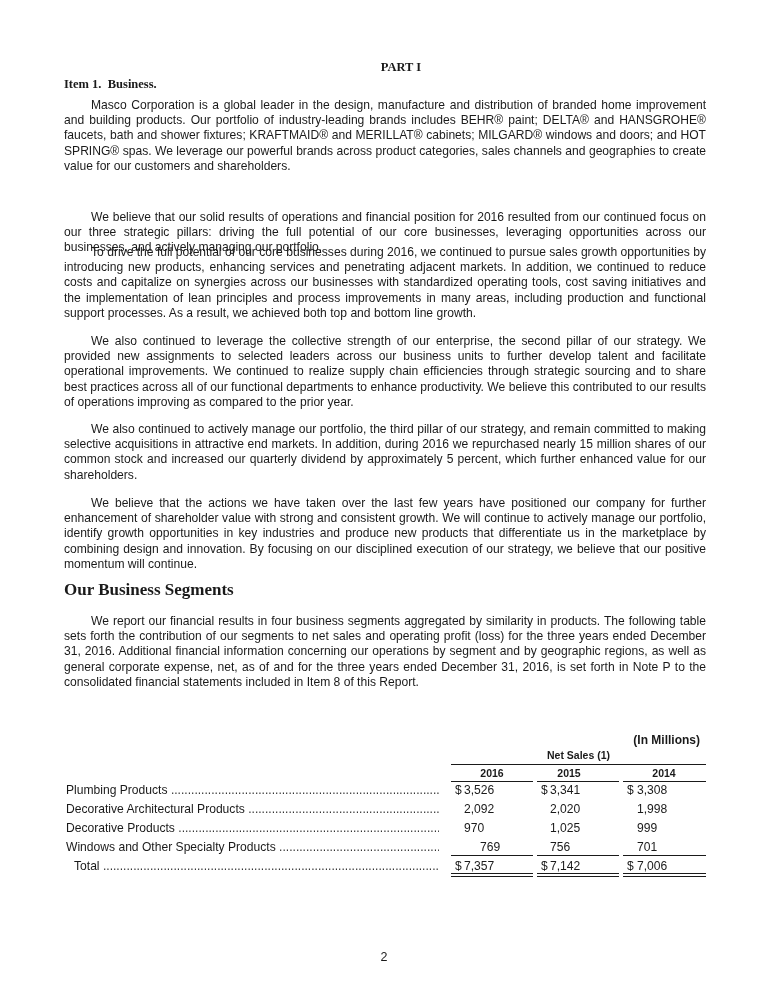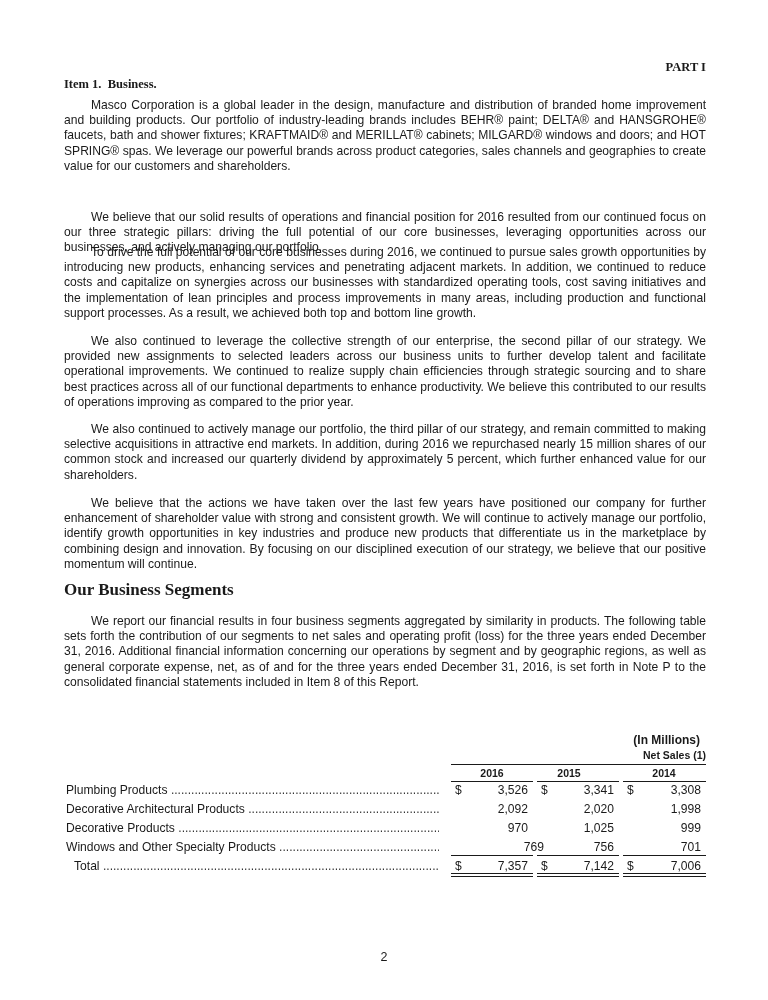--- a/index.html
+++ b/index.html
@@ -1,31 +1,31 @@
 <!DOCTYPE html>
 <html><head>
 <meta charset="utf-8">
 <style>
   html, body { margin: 0; padding: 0; background: #ffffff; }
   body { width: 768px; height: 1000px; position: relative; overflow: hidden; color: #1a1a1a; }
   .page { position: absolute; left: 64px; top: 0; width: 642px; }
   .sans { font-family: "Liberation Sans", sans-serif; font-size: 12.1px; line-height: 15.2px; }
-  .part { position: absolute; left: 0; width: 642px; top: 60px; text-align: right; font-family: "Liberation Serif", serif; font-weight: bold; font-size: 12.5px; }
+  .part { position: absolute; left: 16px; width: 642px; top: 60px; text-align: center; font-family: "Liberation Serif", serif; font-weight: bold; font-size: 12.5px; }
   .item { position: absolute; left: 0; top: 77px; font-family: "Liberation Serif", serif; font-weight: bold; font-size: 12.5px; white-space: pre; }
   .para { position: absolute; left: 0; width: 642px; text-align: justify; text-indent: 27px; margin: 0; }
   .heading2 { position: absolute; left: 0; top: 580px; font-family: Liberation Serif, serif; font-weight: bold; font-size: 17px; }
   .tbl-units { position: absolute; left: 560px; width: 140px; top: 733px; text-align: right; font-family: "Liberation Sans", sans-serif; font-weight: bold; font-size: 12px; }
-  .tbl-group { position: absolute; left: 451px; width: 255px; top: 749px; text-align: right; font-family: "Liberation Sans", sans-serif; font-weight: bold; font-size: 10.5px; }
+  .tbl-group { position: absolute; left: 451px; width: 255px; top: 749px; text-align: center; font-family: "Liberation Sans", sans-serif; font-weight: bold; font-size: 10.5px; }
   .rule { position: absolute; height: 0; border-top: 1.4px solid #1a1a1a; }
   .yr { position: absolute; top: 767px; width: 82px; text-align: center; font-family: "Liberation Sans", sans-serif; font-weight: bold; font-size: 10.5px; }
   .row { position: absolute; left: 0; width: 706px; height: 17px; font-family: "Liberation Sans", sans-serif; font-size: 12.1px; }
   .row .label { position: absolute; left: 0; width: 373px; white-space: nowrap; overflow: hidden; }
   .row .label .dots { color: #333; }
   .row .cur { position: absolute; width: 12px; text-align: left; }
-  .row .num { position: absolute; width: 64px; text-align: right; }
+  .row .num { position: absolute; width: 64px; }
   .dbl { position: absolute; height: 2px; border-top: 1.4px solid #1a1a1a; border-bottom: 1.4px solid #1a1a1a; }
   .pagenum { position: absolute; left: 0; width: 768px; top: 950px; text-align: center; font-family: "Liberation Sans", sans-serif; font-size: 12.5px; }
 </style>
 </head>
 <body>
 
 <div class="page">
   <div class="part">PART I</div>
   <div class="item">Item 1.  Business.</div>
 

